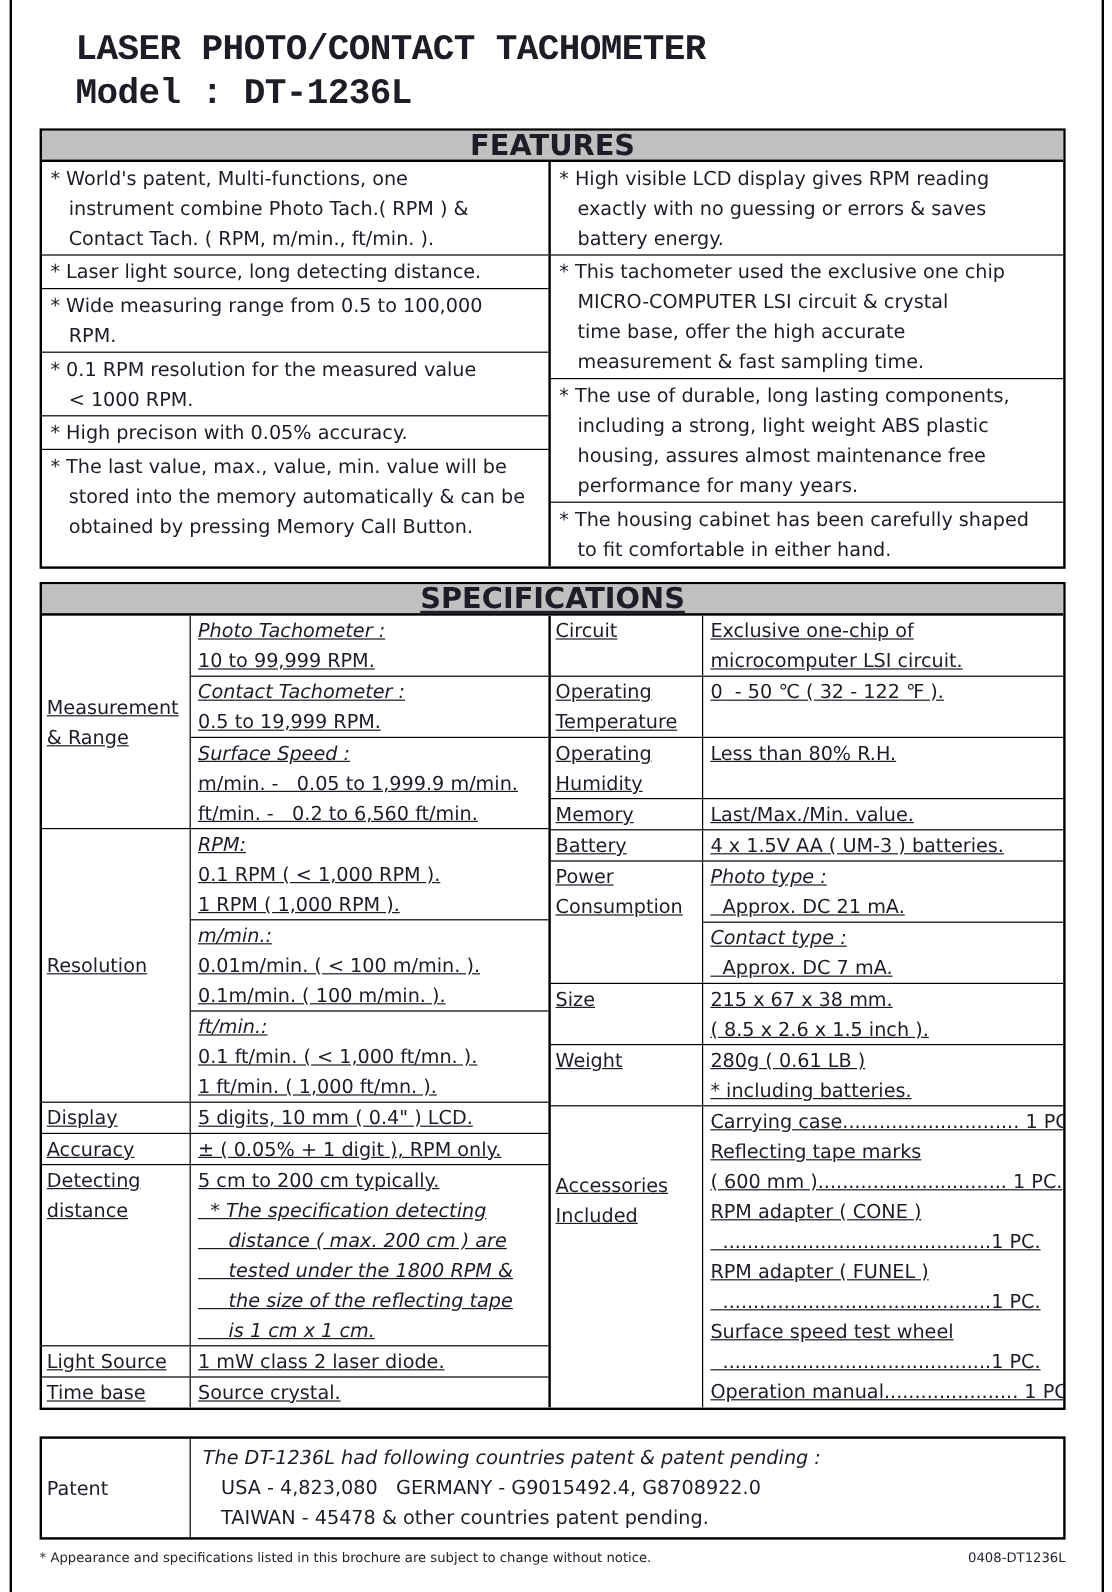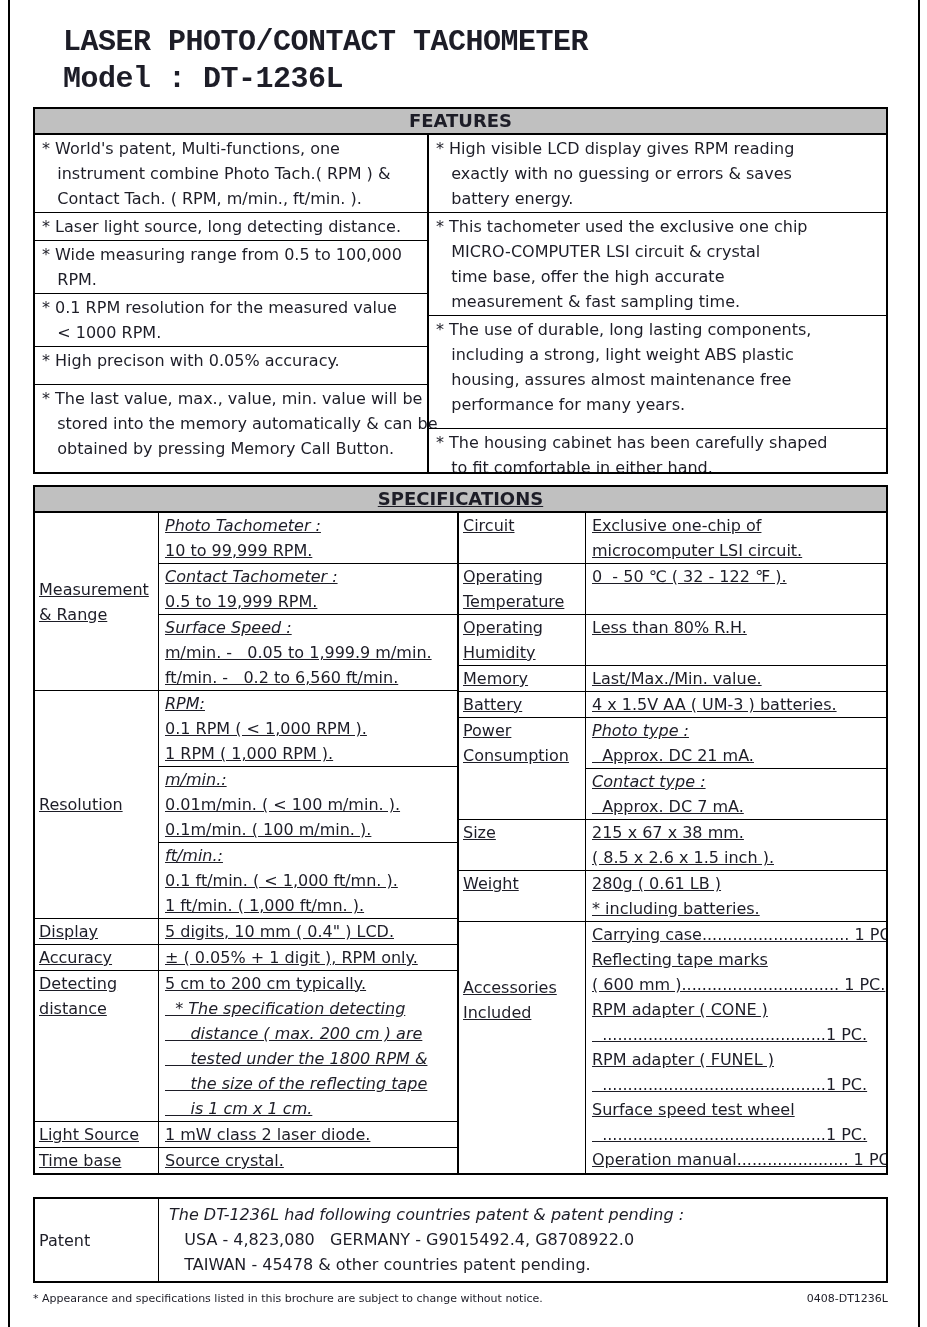--- a/index.html
+++ b/index.html
@@ -12,32 +12,32 @@
     position:relative;width:927px;height:1327px;background:#fff;
     font-family:"DejaVu Sans","Liberation Sans",sans-serif;color:var(--ink);
     overflow:hidden;
   }
   .side-borders{position:absolute;top:0;bottom:0;left:8px;width:908px;
     border-left:2px solid var(--line);border-right:2px solid var(--line);pointer-events:none;}
   .content{position:absolute;left:33px;top:24px;width:855px;}
   .title-block{margin-left:30px;margin-bottom:9px;font-family:Liberation Mono, monospace;}
   .title-line{font-size:30px;font-weight:bold;line-height:37px;letter-spacing:-0.5px;white-space:pre;}
   .tbl{border:2px solid var(--line);}
-  .tbl-header{background:var(--hdr);text-align:center;font-weight:bold;font-size:18px;
+  .tbl-header{background:var(--hdr);text-align:center;font-weight:bold;font-size:24px;
     line-height:24px;border-bottom:2px solid var(--line);}
   .line{white-space:pre;line-height:25px;font-size:16px;}
   .it{font-style:italic;}
   
   .feat-body{display:flex;height:337px;overflow:hidden;}
   .feat-col{display:flex;flex-direction:column;height:100%;}
-  .feat-col.left{width:392px;}
+  .feat-col.left{width:422px;}
   .feat-col.right{flex:1;border-left:2px solid var(--line);}
   .feat-item{padding:1px 4px 1px 7px;}
   .feat-item.bt{border-top:1.5px solid var(--line);}
-  .feat-item.grow{flex:1;margin-top:10px;}
+  .feat-item.grow{flex:1;}
   
   .spec-body{display:flex;height:660px;overflow:hidden;}
   .spec-half{display:flex;flex-direction:column;height:100%;width:422px;}
   .spec-half.right{flex:1;border-left:2px solid var(--line);}
   .spec-row{display:flex;}
   .spec-row.bt{border-top:1.5px solid var(--line);}
   .spec-row.grow{flex:1;}
   .spec-label{width:117px;flex:none;border-right:1.5px solid var(--line);
     padding:0 2px 0 4px;display:flex;flex-direction:column;}
   .spec-half.right .spec-label{width:120px;}

